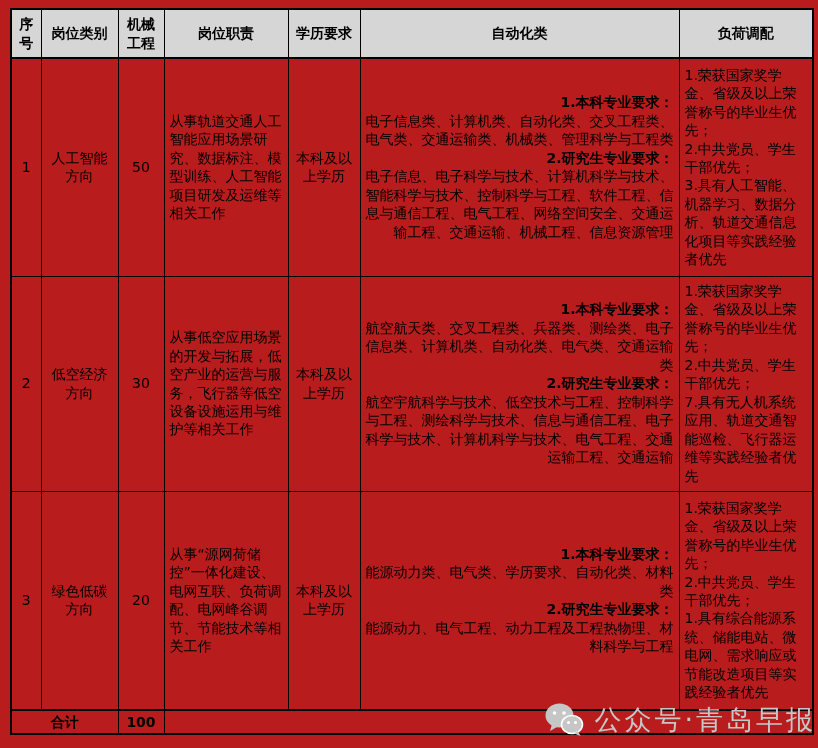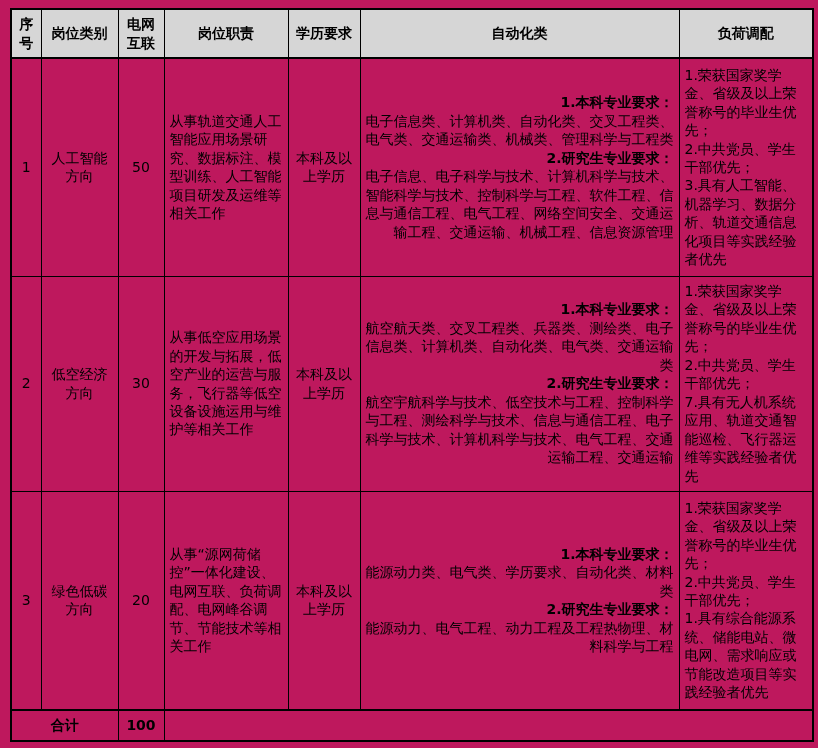--- a/index.html
+++ b/index.html
@@ -1,19 +1,19 @@
 <!DOCTYPE html>
 <html><head>
 <meta charset="utf-8">
 <style>
   html,body{margin:0;padding:0;background:#ffffff;}
   .page{
     position:relative;
     width:818px;height:748px;
-    background:#be185d;
+    background:#b91c1c;
     font-family:"DejaVu Sans","Liberation Sans",sans-serif;
     overflow:hidden;
   }
   table.jobs{
     position:absolute;left:10px;top:8px;
     width:802px;
     border-collapse:collapse;
     table-layout:fixed;
     font-size:14px;
     color:#000;
@@ -64,21 +64,21 @@
         <col style="width:46px">
       <col style="width:124px">
         <col style="width:72px">
         <col style="width:319px">
       <col style="width:134px">
     </colgroup>
     <tbody>
         <tr style="height:49px">
       <th>序号</th>
       <th>岗位类别</th>
-      <th>电网互联</th>
+      <th>机械工程</th>
       <th>岗位职责</th>
       <th>学历要求</th>
       <th>自动化类</th>
       <th>负荷调配</th>
     </tr>
 
     <tr style="height:218px">
       <td class="center">1</td>
       <td class="center">人工智能方向</td>
       <td class="center">50</td>
@@ -128,22 +128,37 @@
         <div class="bold">2.研究生专业要求：</div>
         <div>能源动力、电气工程、动力工程及工程热物理、材料科学与工程</div>
       </td>
       <td class="left related-cell">
         <div class="req-item">1.荣获国家奖学金、省级及以上荣誉称号的毕业生优先；</div>
         <div class="req-item">2.中共党员、学生干部优先；</div>
         <div class="req-item">1.具有综合能源系统、储能电站、微电网、需求响应或节能改造项目等实践经验者优先</div>
       </td>
     </tr>
 
-    <tr class="total-row" style="height:31px">
+    <tr class="total-row" style="height:24px">
       <td class="center" colspan="2">合计</td>
       <td class="center">100</td>
       <td colspan="4"></td>
     </tr>
   </tbody>
     </table>
 
+  <div class="watermark">
+    <span>
+      <svg width="40" height="40" viewBox="0 0 40 40">
+        <ellipse cx="15.5" cy="15.5" rx="14" ry="12" fill="#c6c6c6"></ellipse>
+        <path d="M8 24 L6 31 L13 27 Z" fill="#c6c6c6"></path>
+        <ellipse cx="28" cy="24.5" rx="10.5" ry="9" fill="#c6c6c6" stroke="#ffffff" stroke-width="1.6"></ellipse>
+        <path d="M34 31 L36.5 36 L30 33.5 Z" fill="#c6c6c6"></path>
+        <circle cx="10.5" cy="13" r="1.8" fill="#ffffff"></circle>
+        <circle cx="20" cy="13" r="1.8" fill="#ffffff"></circle>
+        <circle cx="24.5" cy="22.5" r="1.5" fill="#ffffff"></circle>
+        <circle cx="31.5" cy="22.5" r="1.5" fill="#ffffff"></circle>
+      </svg>
+    </span>
+    <span>公众号·青岛早报</span>
+  </div>
 
 </div>
 
 </body></html>

